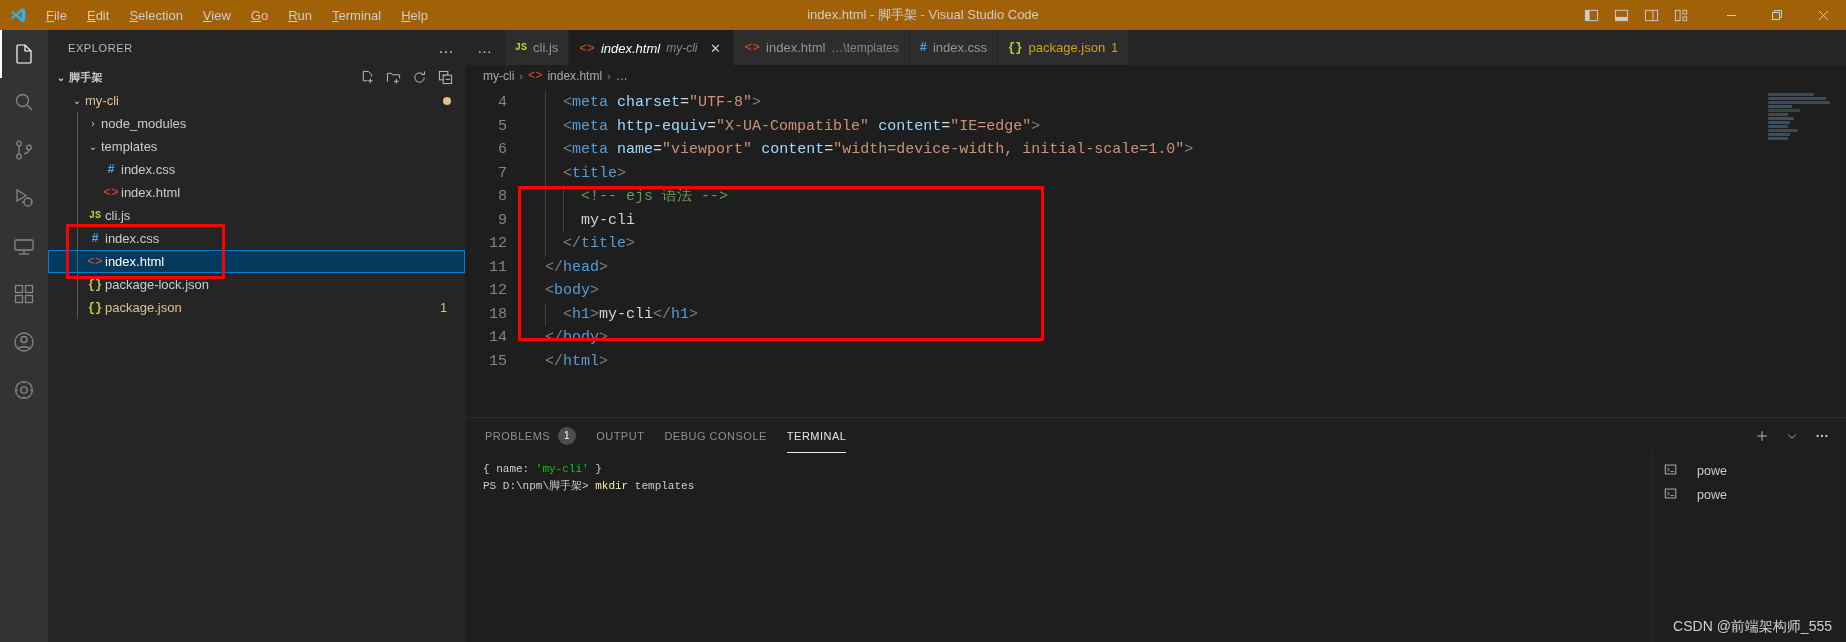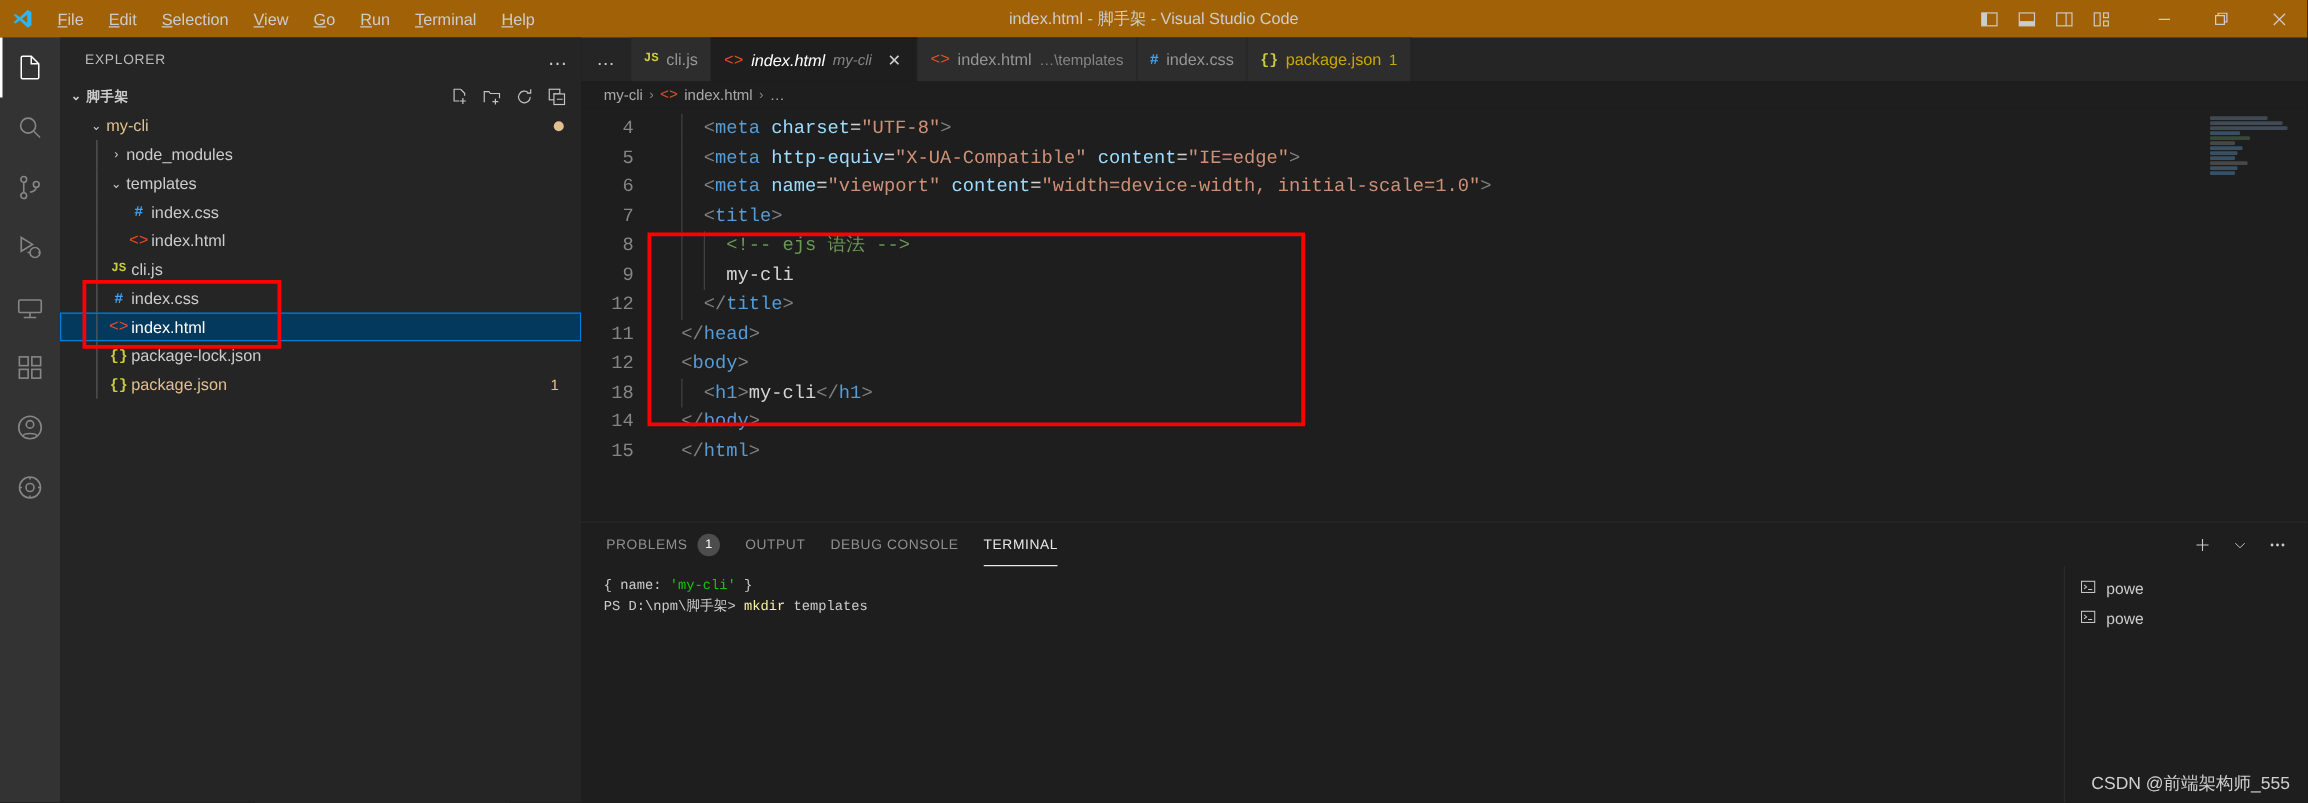--- a/index.html
+++ b/index.html
@@ -177,21 +177,21 @@
   .term-wrap { flex: 1; display: flex; min-height: 0; }
   .term {
     flex: 1; font-family: "Liberation Mono", monospace; font-size: 11px; line-height: 17px;
     color: #cccccc; padding: 8px 0 0 18px; white-space: pre; overflow: hidden;
   }
   .t-green { color: #16c60c; }
   .t-yellow { color: #f9f1a5; }
   .term-side {
     width: 195px; flex: 0 0 195px; border-left: 1px solid #2b2b2b; padding-top: 6px; font-size: 12.5px; color: #cccccc;
   }
-  .tsrow { display: flex; align-items: center; gap: 8px; height: 24px; padding-left: 12px; }
+  .tsrow { display: flex; align-items: center; gap: 20px; height: 24px; padding-left: 12px; }
   .tsrow .tsico { color: #cccccc; font-size: 12px; }
 
   
   .annot {
     position: absolute; border: 3px solid #ff0000; pointer-events: none; z-index: 50;
   }
   .watermark {
     position: absolute; right: 14px; bottom: 6px; color: #d0d0d0; font-size: 14px; z-index: 40;
   }
 </style>

